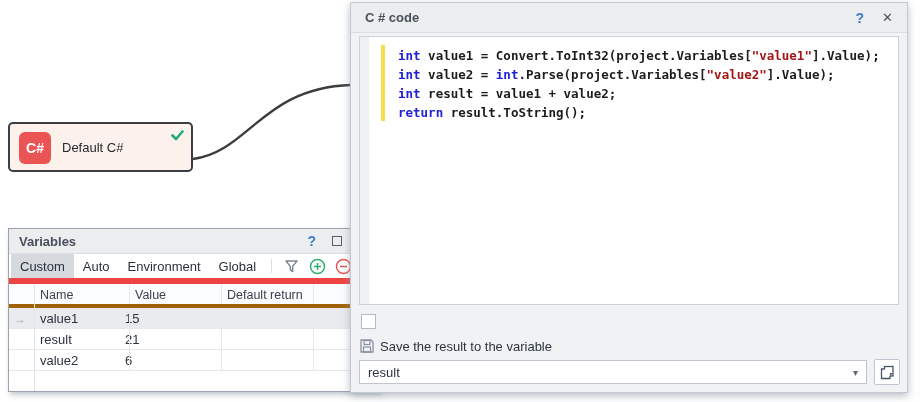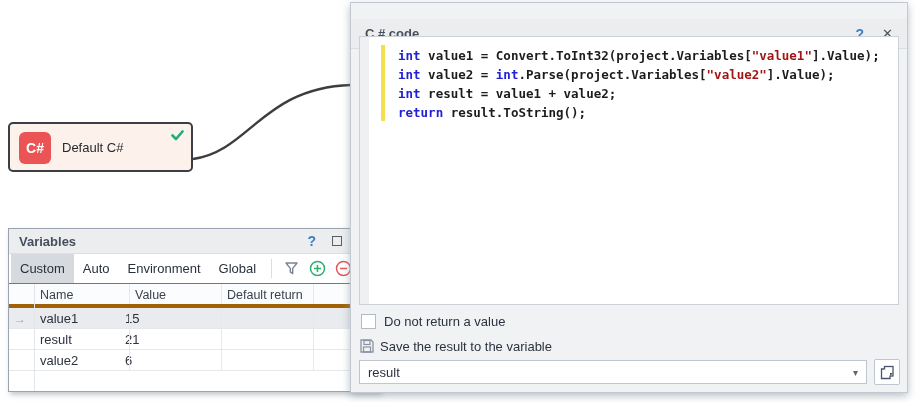--- a/index.html
+++ b/index.html
@@ -26,21 +26,21 @@
             background:#d946ef; border:1px solid #9aa3af;
             box-shadow:2px 3px 5px rgba(150,158,168,.55); font-size:13px; color:#2b323e; }
   .vp-titlebar { position:absolute; left:0; top:0; right:0; height:25px; background:#ebedef;
                  border-bottom:1px solid #dcdfe3; display:flex; align-items:center; padding:0 10px; }
   .vp-title { font-weight:bold; color:#474f5c; }
   .vp-tbtns { margin-left:auto; display:flex; align-items:center; gap:16px; }
   .tb-help { color:#3e7bc7; font-weight:bold; font-size:14px; cursor:default; }
   .tb-max  { width:10px; height:10px; border:1.5px solid #565e6a; display:inline-block; }
   .tb-close{ color:#4a525e; font-size:13px; }
   .vp-tabs { position:absolute; left:0; top:25px; right:0; height:30px; background:#ffffff;
-             border-bottom:1px solid #ef4444; display:flex; align-items:stretch; padding-left:2px; }
+             border-bottom:6px solid #ef4444; display:flex; align-items:stretch; padding-left:2px; }
   .vp-tab { display:flex; align-items:center; padding:0 9px; font-size:13px; color:#2a313c; }
   .vp-tab.selected { background:#d6d9dd; }
   .vp-sep { width:1px; background:#dadde1; margin:5px 6px; }
   .vp-toolbtn { width:26px; display:flex; align-items:center; justify-content:center; }
   .vp-caret { color:#8b93a0; font-size:10px; width:20px; text-align:center; }
 
   .vp-table { position:absolute; left:0; top:55px; right:0; bottom:0; background:#ffffff; }
   .vp-selcol-line { position:absolute; left:25px; top:0; bottom:0; width:1px; background:#e2e5e9; }
   .vp-header { position:absolute; left:0; top:0; right:0; height:24px; background:#fbfcfd;
                border-bottom:4px solid #a16207; }
@@ -57,21 +57,21 @@
   .vrow .c-value   { left:116px; width:88px; }
   .vrow .c-default { left:218px; width:84px; }
   .vrow .c-copy    { position:absolute; right:4px; top:2px; }
   .vgrid-v { position:absolute; top:0; bottom:0; width:1px; background:#e6e9ec; }
 
   
   .dialog { position:absolute; left:350px; top:2px; width:558px; height:391px;
             background:#f0f2f4; border:1px solid #c3c9d2;
             box-shadow:0 3px 8px rgba(140,150,160,.6); }
   .dlg-titlebar { position:absolute; left:0; top:0; right:0; height:30px; background:#ebedef;
-                  border-bottom:1px solid #dadde2; display:flex; align-items:center; padding:0 14px;margin-top:16px; }
+                  border-bottom:1px solid #dadde2; display:flex; align-items:center; padding:0 14px; }
   .dlg-title { font-weight:bold; font-size:13px; color:#49505c; }
   .dlg-tbtns { margin-left:auto; display:flex; align-items:center; gap:18px; }
 
   .editor { position:absolute; left:8px; top:33px; width:540px; height:269px; background:#ffffff;
             border:1px solid #ccd1d8; overflow:hidden;font-weight:bold; }
   .ed-gutter { position:absolute; left:0; top:0; bottom:0; width:9px; background:#eef0f2; }
   .ed-changebar { position:absolute; left:21px; top:8px; width:4px; height:76px; background:#f7de4f; }
   .ed-code { position:absolute; left:38px; top:9px; font-family:"DejaVu Sans Mono", monospace;
              font-size:12.5px; white-space:pre; }
   .code-line { height:19px; line-height:19px; }
@@ -225,21 +225,20 @@
     </div>
 
     <div class="editor">
       <span class="ed-gutter"></span>
       <span class="ed-changebar"></span>
       <div class="ed-code" id="code-lines"><div class="code-line"><span class="c-kw">int</span><span class="c-pl"> value1 = Convert.ToInt32(project.Variables[</span><span class="c-str">"value1"</span><span class="c-pl">].Value);</span></div><div class="code-line"><span class="c-kw">int</span><span class="c-pl"> value2 = </span><span class="c-kw">int</span><span class="c-pl">.Parse(project.Variables[</span><span class="c-str">"value2"</span><span class="c-pl">].Value);</span></div><div class="code-line"><span class="c-kw">int</span><span class="c-pl"> result = value1 + value2;</span></div><div class="code-line"><span class="c-kw">return</span><span class="c-pl"> result.ToString();</span></div></div>
     </div>
 
     <div class="dlg-checkrow">
       <span class="checkbox"></span>
-      <span class="check-label">Do not return a value</span>
     </div>
 
     <div class="dlg-saverow">
       <svg width="16" height="16" viewBox="0 0 16 16">
         <path d="M2 2 h10 l2 2 v10 h-12 Z" fill="none" stroke="#8a93a3" stroke-width="1.3"></path>
         <rect x="5" y="2.5" width="6" height="4" fill="none" stroke="#8a93a3" stroke-width="1.2"></rect>
         <rect x="4.5" y="9" width="7" height="5" fill="none" stroke="#8a93a3" stroke-width="1.2"></rect>
       </svg>
       <span class="save-label">Save the result to the variable</span>
     </div>

